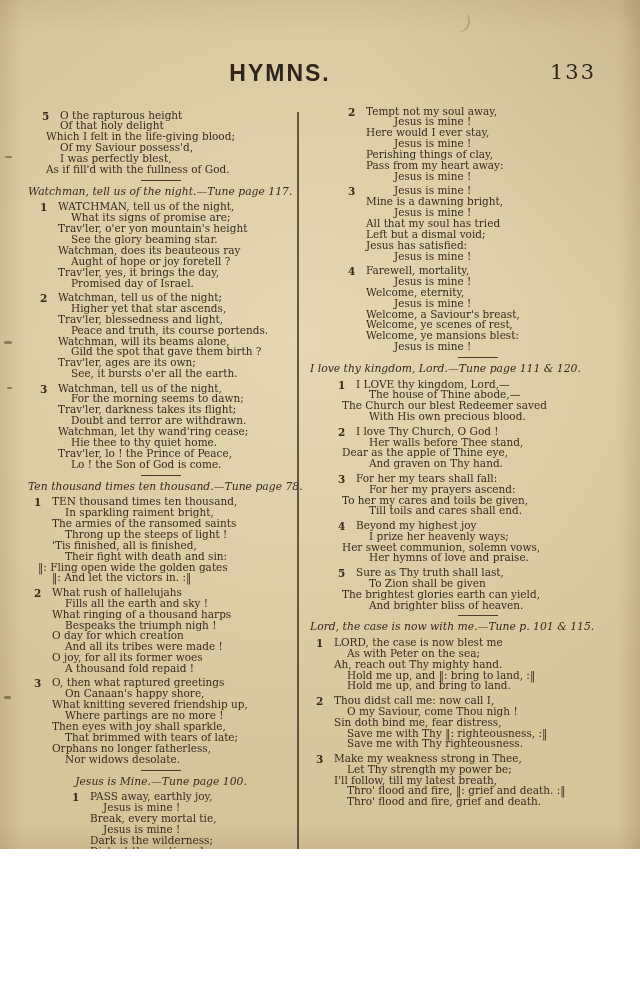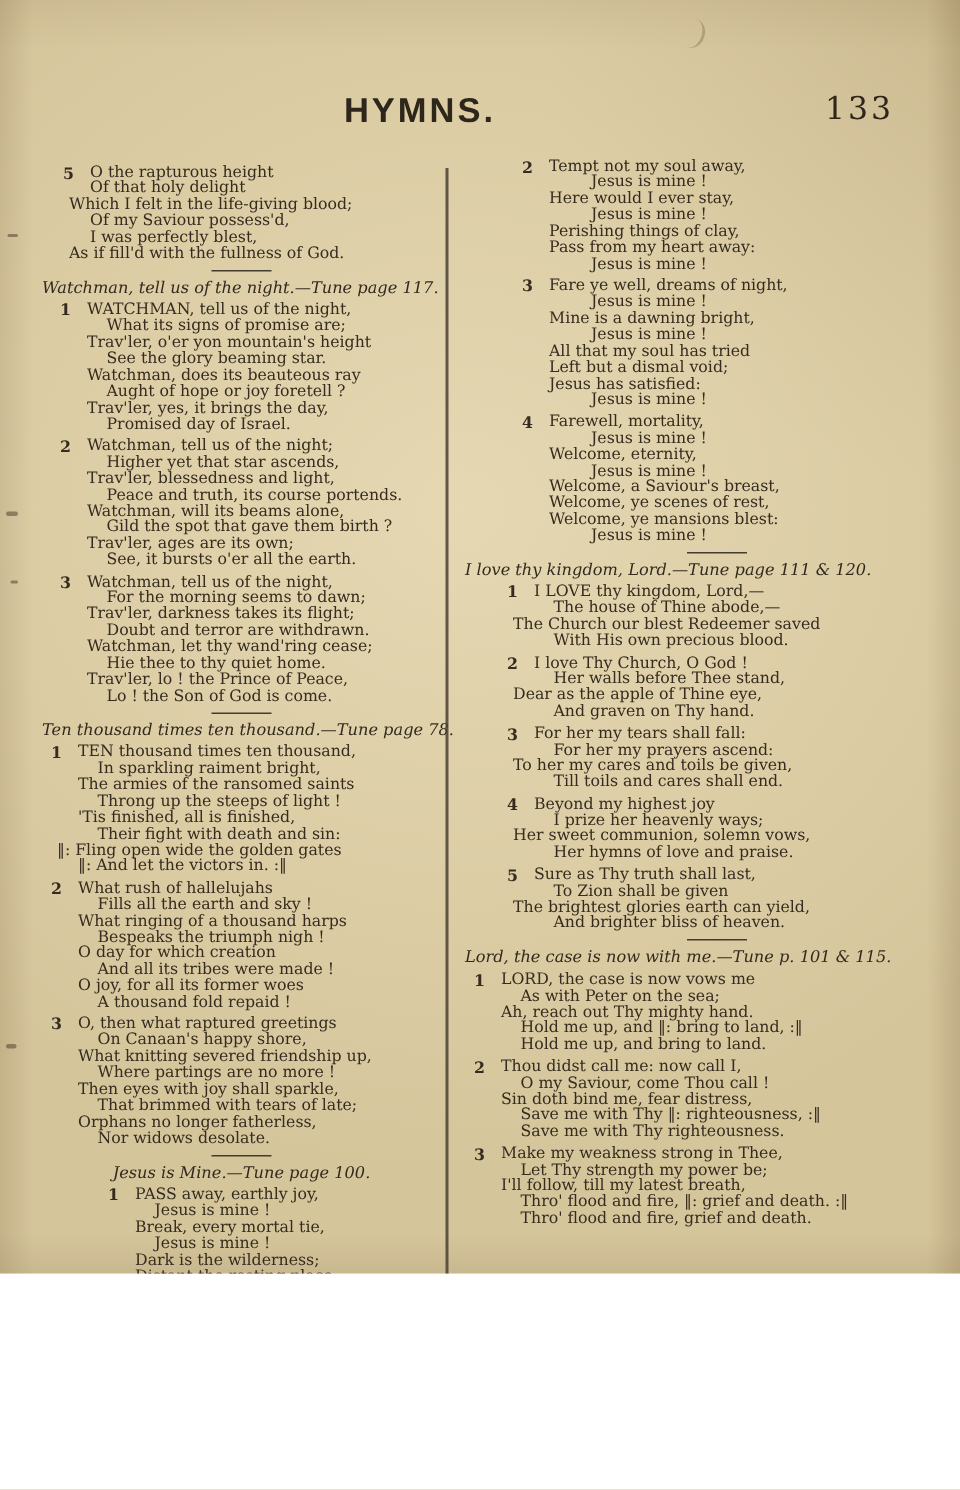--- a/index.html
+++ b/index.html
@@ -164,21 +164,20 @@
         <div class="vline ind1">Tempt not my soul away,</div>
         <div class="vline ind3">Jesus is mine !</div>
         <div class="vline ind1">Here would I ever stay,</div>
         <div class="vline ind3">Jesus is mine !</div>
         <div class="vline ind1">Perishing things of clay,</div>
         <div class="vline ind1">Pass from my heart away:</div>
         <div class="vline ind3">Jesus is mine !</div>
       </div>
       <div class="verse" style="margin-left: 18px;">
         <span class="vnum">3</span>
-        <div class="vline ind1">Fare ye well, dreams of night,</div>
         <div class="vline ind3">Jesus is mine !</div>
         <div class="vline ind1">Mine is a dawning bright,</div>
         <div class="vline ind3">Jesus is mine !</div>
         <div class="vline ind1">All that my soul has tried</div>
         <div class="vline ind1">Left but a dismal void;</div>
         <div class="vline ind1">Jesus has satisfied:</div>
         <div class="vline ind3">Jesus is mine !</div>
       </div>
       <div class="verse" style="margin-left: 18px;">
         <span class="vnum">4</span>
@@ -225,30 +224,30 @@
         <span class="vnum">5</span>
         <div class="vline ind1">Sure as Thy truth shall last,</div>
         <div class="vline ind2">To Zion shall be given</div>
         <div class="vline ind0">The brightest glories earth can yield,</div>
         <div class="vline ind2">And brighter bliss of heaven.</div>
       </div>
       <div class="hrule"></div>
       <div class="hymn-title" style="margin-left: -8px;">Lord, the case is now with me.—Tune p. 101 &amp; 115.</div>
       <div class="verse" style="margin-left: -14px;">
         <span class="vnum">1</span>
-        <div class="vline ind1">LORD, the case is now vows me</div>
+        <div class="vline ind1">LORD, the case is now blest me</div>
         <div class="vline ind2">As with Peter on the sea;</div>
         <div class="vline ind1">Ah, reach out Thy mighty hand.</div>
         <div class="vline ind2">Hold me up, and ‖: bring to land, :‖</div>
         <div class="vline ind2">Hold me up, and bring to land.</div>
       </div>
       <div class="verse" style="margin-left: -14px;">
         <span class="vnum">2</span>
         <div class="vline ind1">Thou didst call me: now call I,</div>
-        <div class="vline ind2">O my Saviour, come Thou call !</div>
+        <div class="vline ind2">O my Saviour, come Thou nigh !</div>
         <div class="vline ind1">Sin doth bind me, fear distress,</div>
         <div class="vline ind2">Save me with Thy ‖: righteousness, :‖</div>
         <div class="vline ind2">Save me with Thy righteousness.</div>
       </div>
       <div class="verse" style="margin-left: -14px;">
         <span class="vnum">3</span>
         <div class="vline ind1">Make my weakness strong in Thee,</div>
         <div class="vline ind2">Let Thy strength my power be;</div>
         <div class="vline ind1">I'll follow, till my latest breath,</div>
         <div class="vline ind2">Thro' flood and fire, ‖: grief and death. :‖</div>

